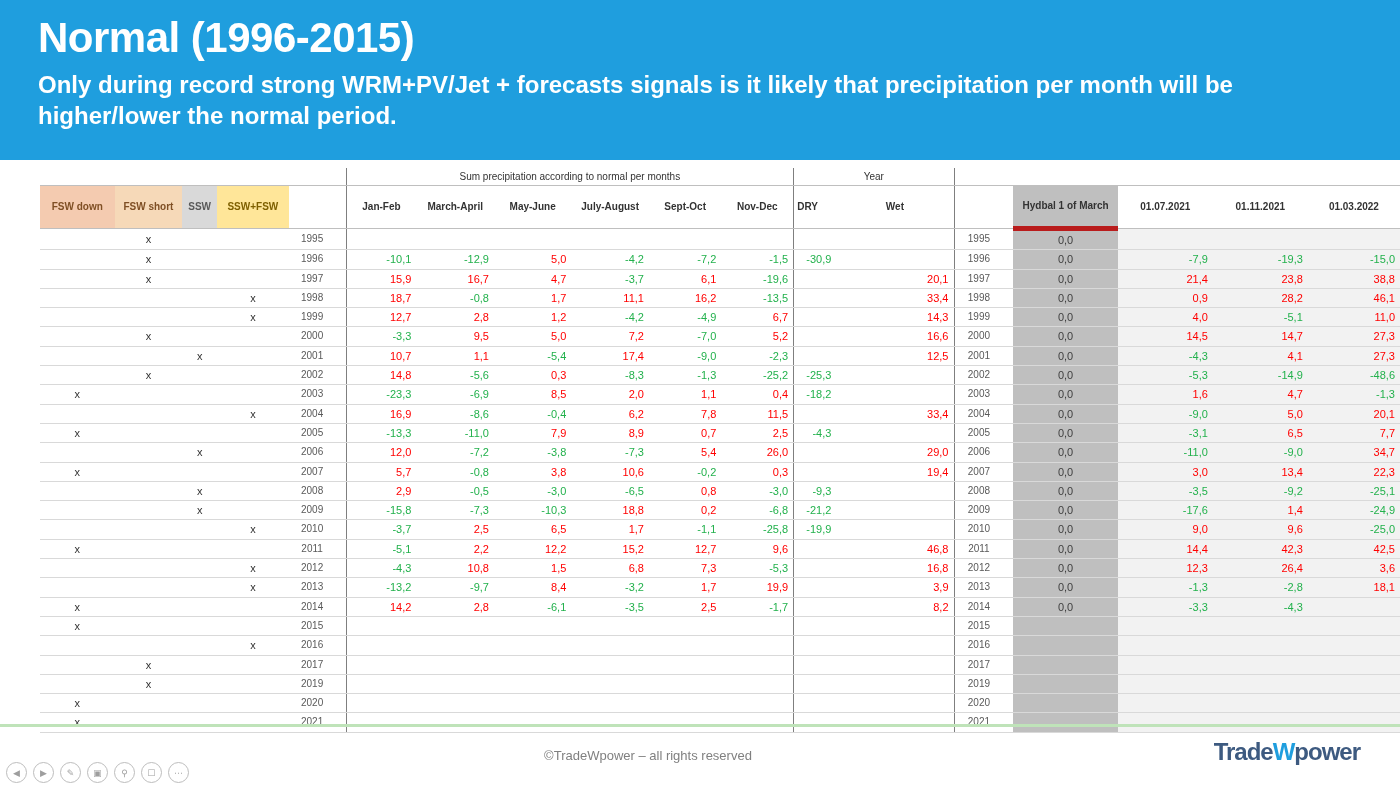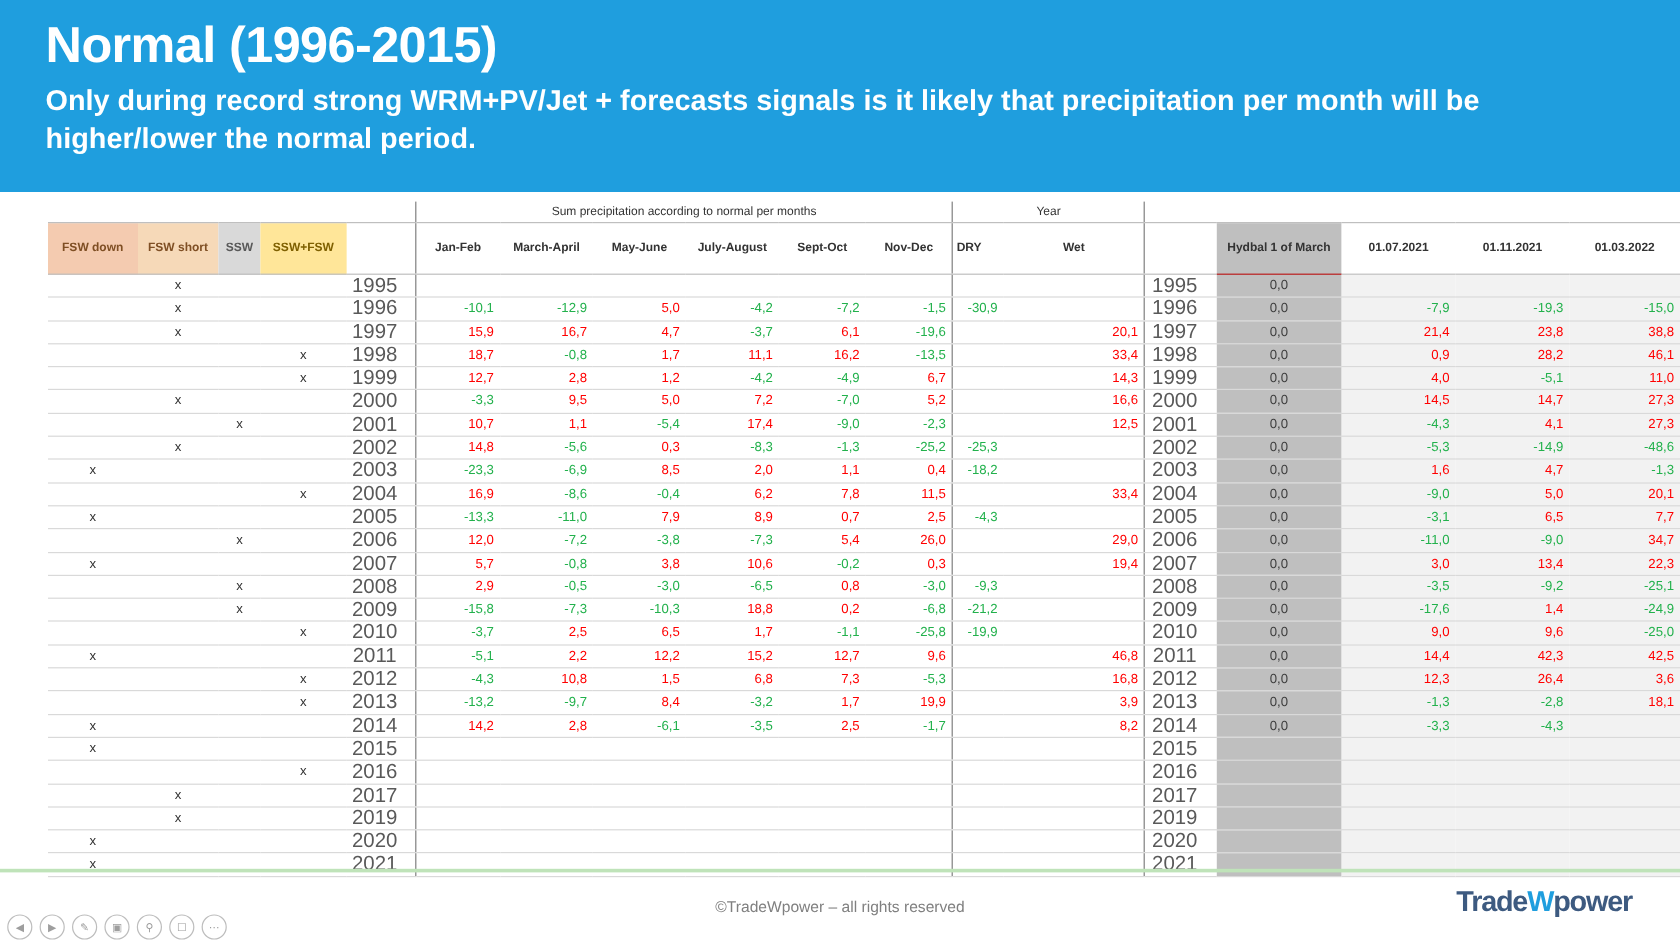--- a/index.html
+++ b/index.html
@@ -38,38 +38,38 @@
     font-size:10px;font-weight:bold;color:#333;text-align:center;
     height:18px;line-height:18px;border-bottom:1px solid #bfbfbf;
     background:#ffffff;padding:12px 3px;box-sizing:border-box;white-space:nowrap;
   }
   .toprow td{
     font-size:10px;text-align:center;color:#333;height:17px;line-height:17px;
     border-bottom:1px solid #bfbfbf;white-space:nowrap;
   }
   .pos{color:#ff0000;}
   .neg{color:#22b14c;}
-  .yr{color:#595959;text-align:center;padding-right:10px;font-size:17px;}
+  .yr{color:#595959;text-align:center;padding-right:10px;font-size:10px;}
   .flagcell{text-align:center;padding-right:0;font-size:11px;color:#333;}
   
   .h-fswdown{background:#f4cbb0;color:#7f4f24;}
   .h-fswshort{background:#f6d9b8;color:#7f4f24;}
   .h-ssw{background:#d9d9d9;color:#595959;}
   .h-sswfsw{background:#ffe699;color:#7f6000;}
   .hydbal-col{background:#bfbfbf;color:#404040;text-align:center;padding-right:0;margin-left:20px;}
   .hydbal-hdr{background:#bfbfbf;font-size:10px;font-weight:bold;color:#333;text-align:center;
-    height:18px;line-height:18px;border-bottom:1px solid #b91c1c;white-space:nowrap;}
+    height:18px;line-height:18px;border-bottom:5px solid #b91c1c;white-space:nowrap;}
   .right-block{background:#f2f2f2;}
   .vline{border-left:1px solid #7f7f7f;}
   
   .footer-line{
     position:absolute;left:0;top:724px;width:1400px;height:3px;background:#bfe3b9;
   }
   .copyright{
-    position:absolute;left:0;top:748px;width:1400px;text-align:center;
+    position:absolute;left:0;top:748px;width:1296px;text-align:center;
     font-size:13px;color:#808080;
   }
   .logo{
     position:absolute;right:40px;top:738px;font-size:24px;font-weight:bold;color:#3d5a80;
     letter-spacing:-1px;white-space:nowrap;
   }
   .logo .w{color:#1f9ede;}
   .navbar{
     position:absolute;left:6px;top:762px;display:flex;gap:6px;align-items:center;
   }

